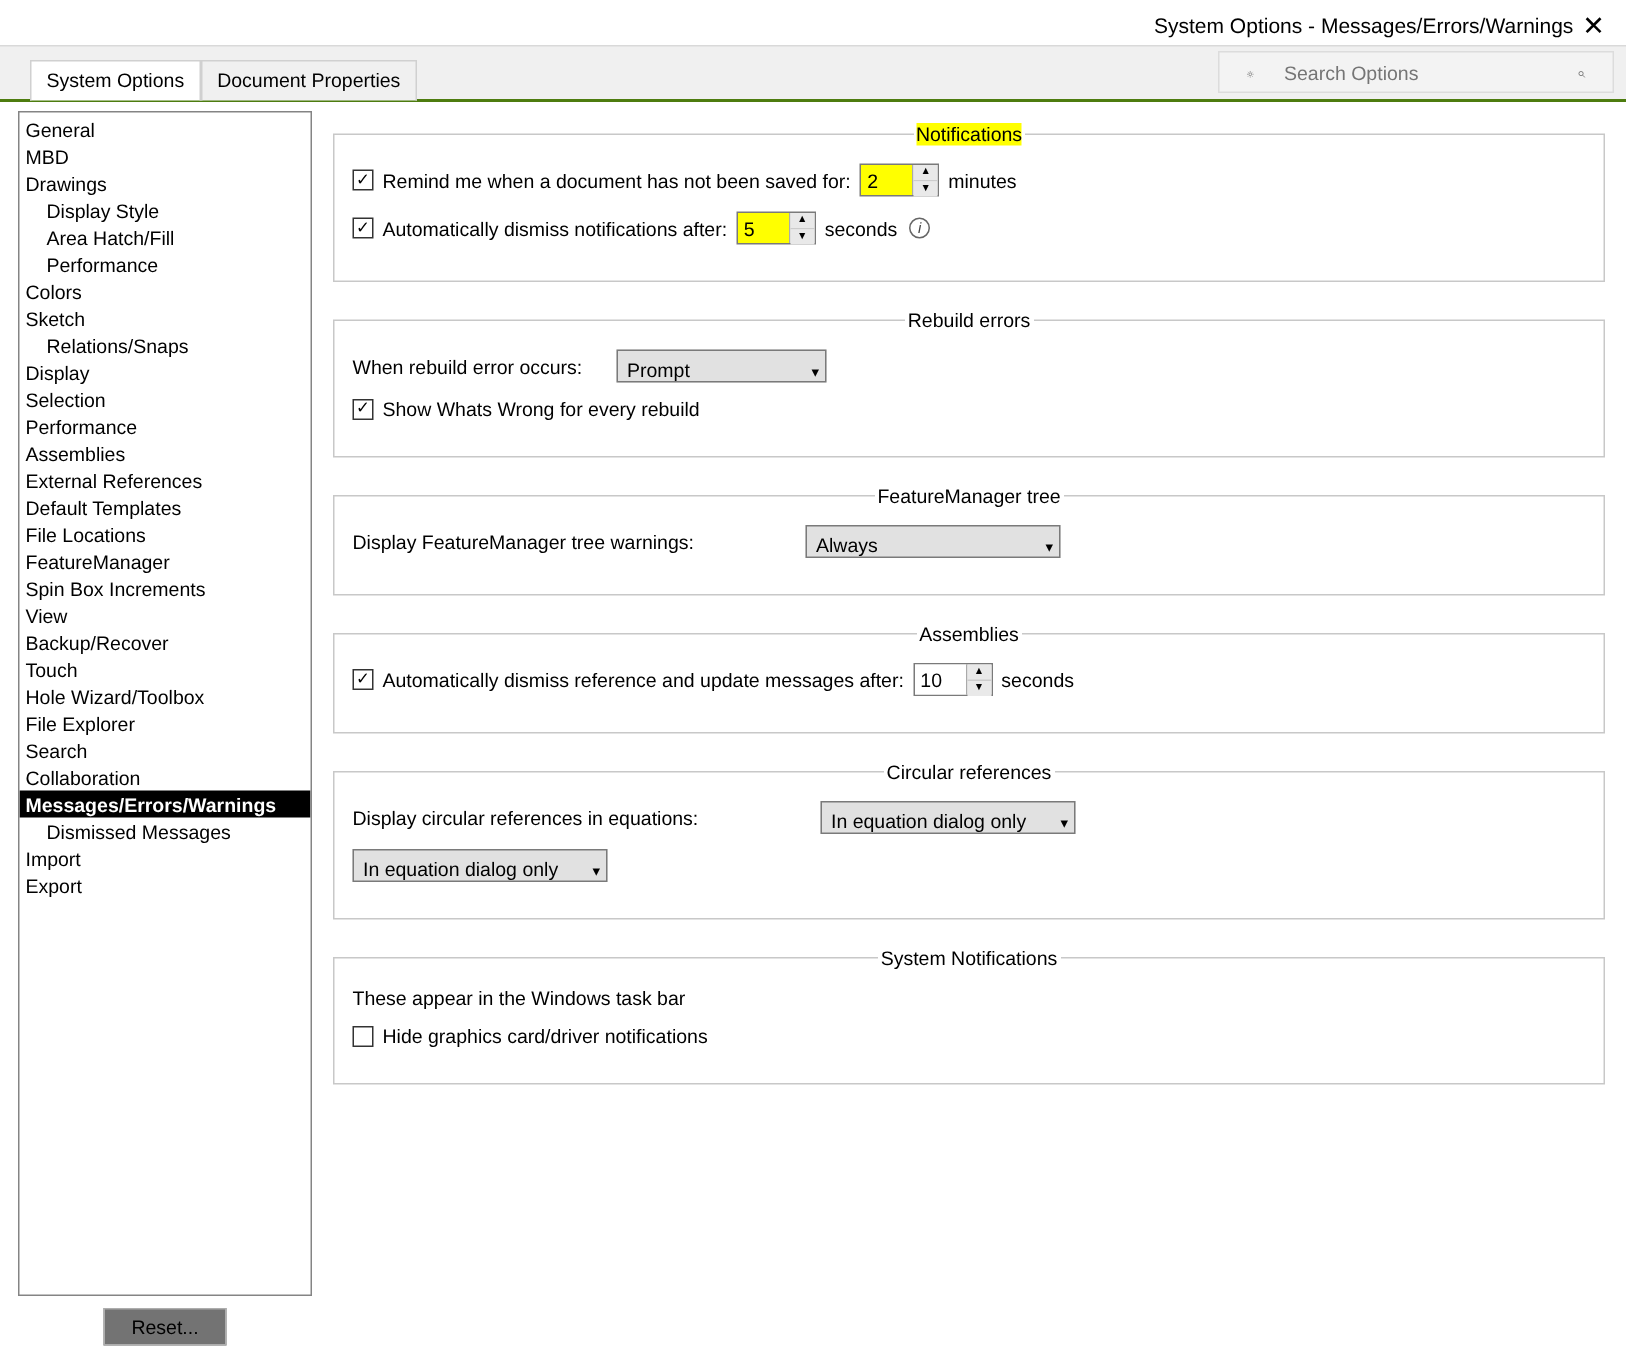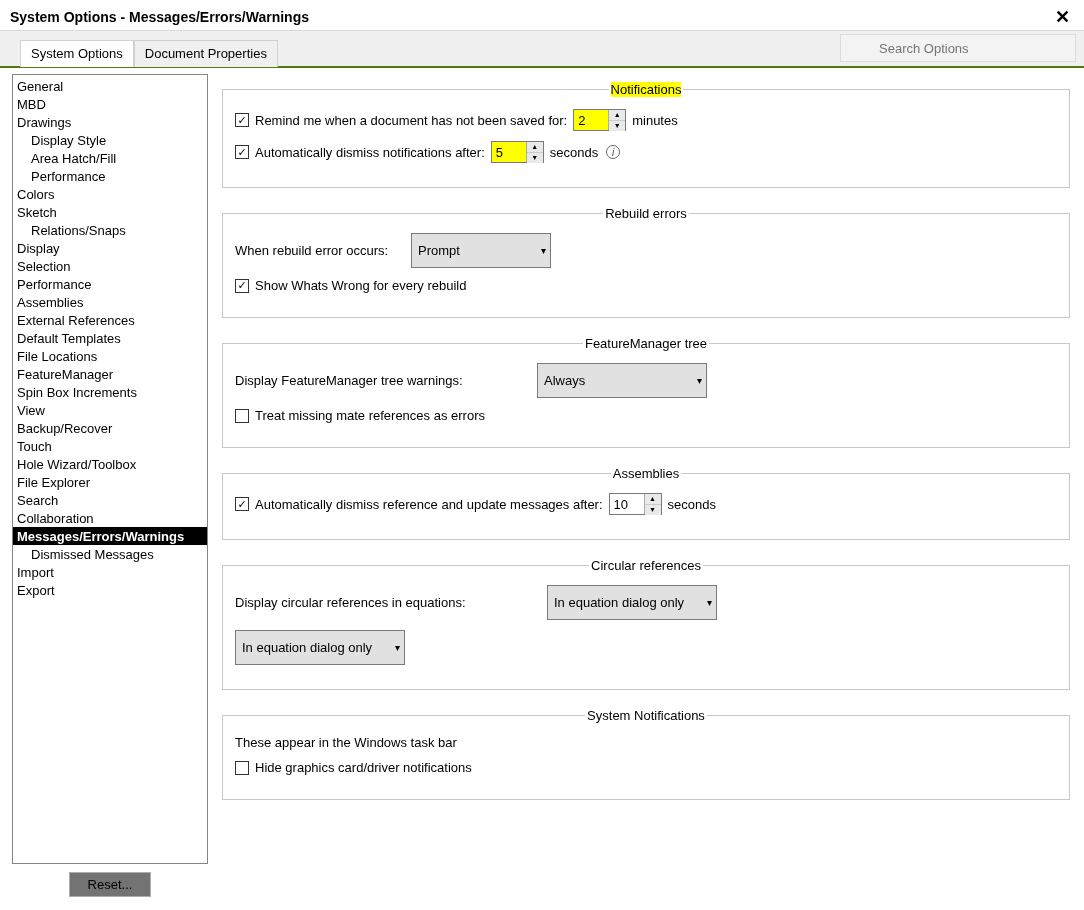--- a/index.html
+++ b/index.html
@@ -3,22 +3,22 @@
 <meta charset="utf-8">
 <style>
   * { box-sizing: border-box; }
   body {
     margin: 0; padding: 0;
     font-family: "Segoe UI", Tahoma, sans-serif;
     font-size: 13px; color: #000; background: #fff;
     width: 1084px; height: 910px; overflow: hidden;
   }
   .title-bar {
-    display: flex; align-items: center; justify-content: space-between;
-    padding: 6px 8px 2px 10px; height: 30px; font-weight: bold;
+    display: flex; align-items: center; justify-content: flex-end;
+    padding: 6px 8px 2px 10px; height: 30px;
   }
   .title-bar .title { font-size: 14px; }
   .title-bar .close { font-size: 18px; padding: 0 6px; cursor: default; }
   .top-strip {
     display: flex; align-items: flex-end; justify-content: space-between;
     padding: 0 8px; height: 38px; background: #f0f0f0;
     border-top: 1px solid #d9d9d9; border-bottom: 2px solid #4d7c0f;
     position: relative;
   }
   .tabs {
@@ -26,21 +26,21 @@
   }
   .tab {
     padding: 5px 10px 6px; font-size: 13px;
     border: 1px solid #d0d0d0; border-bottom: none;
     background: #f0f0f0; cursor: default;
   }
   .tab.active { background: #fff; }
   .search-box {
     display: flex; align-items: center; gap: 18px;
     background: #f3f3f3; border: 1px solid #dcdcdc;
-    padding: 2px 18px; width: 236px; height: 28px; margin-bottom: 4px;
+    padding: 2px 18px; width: 264px; height: 28px; margin-bottom: 4px;
   }
   .search-box input {
     flex: 1; border: none; outline: none; background: transparent;
     font-size: 13px; color: #555;
   }
   .gear-icon, .mag-icon { width: 16px; height: 16px; display:inline-block; }
   .content {
     display: flex; padding: 6px 8px 0 12px; height: calc(910px - 30px - 38px);
   }
   .sidebar {
@@ -84,22 +84,22 @@
     width:16px; flex:1; background:#e9e9e9; font-size:7px; text-align:center;
     line-height:10px; border-bottom:1px solid #ccc; cursor:default;
   }
   .spin .b:last-child{border-bottom:none;}
   .info {
     display:inline-flex; width:14px; height:14px; border:1px solid #666;
     border-radius:50%; align-items:center; justify-content:center;
     font-size:10px; font-style:italic; color:#444; margin-left:2px;
   }
   .dd {
-    display:inline-flex; align-items:center; justify-content:space-between;
-    background:#e1e1e1; border:1px solid #7a7a7a; height:35px;
+    display:inline-flex; align-items:flex-end; justify-content:space-between;
+    background:#e1e1e1; border:1px solid #7a7a7a; height:22px;
     padding:0 4px 0 6px; font-size:13px; cursor:default;
   }
   .dd .chev { font-size:10px; margin-left:8px;}
   .label-col { display:inline-block; }
 </style>
 </head>
 <body>
 
 <div class="title-bar">
   <span class="title">System Options - Messages/Errors/Warnings</span>
@@ -213,24 +213,20 @@
 
     <fieldset>
       <legend>FeatureManager tree</legend>
       <div class="row row-first">
         <span class="static label-col" style="width:296px">Display FeatureManager tree warnings:</span>
         <span class="dd" style="width:170px">
           <span>Always</span>
           <span class="chev">▾</span>
         </span>
       </div>
-      <div class="row">
-        <span class="cb"></span>
-        <span class="static">Treat missing mate references as errors</span>
-      </div>
     </fieldset>
 
     <fieldset>
       <legend>Assemblies</legend>
       <div class="row row-first">
         <span class="cb checked"></span>
         <span class="static">Automatically dismiss reference and update messages after:</span>
         <span class="spin">
           <input value="10" style="">
           <span class="btns">

